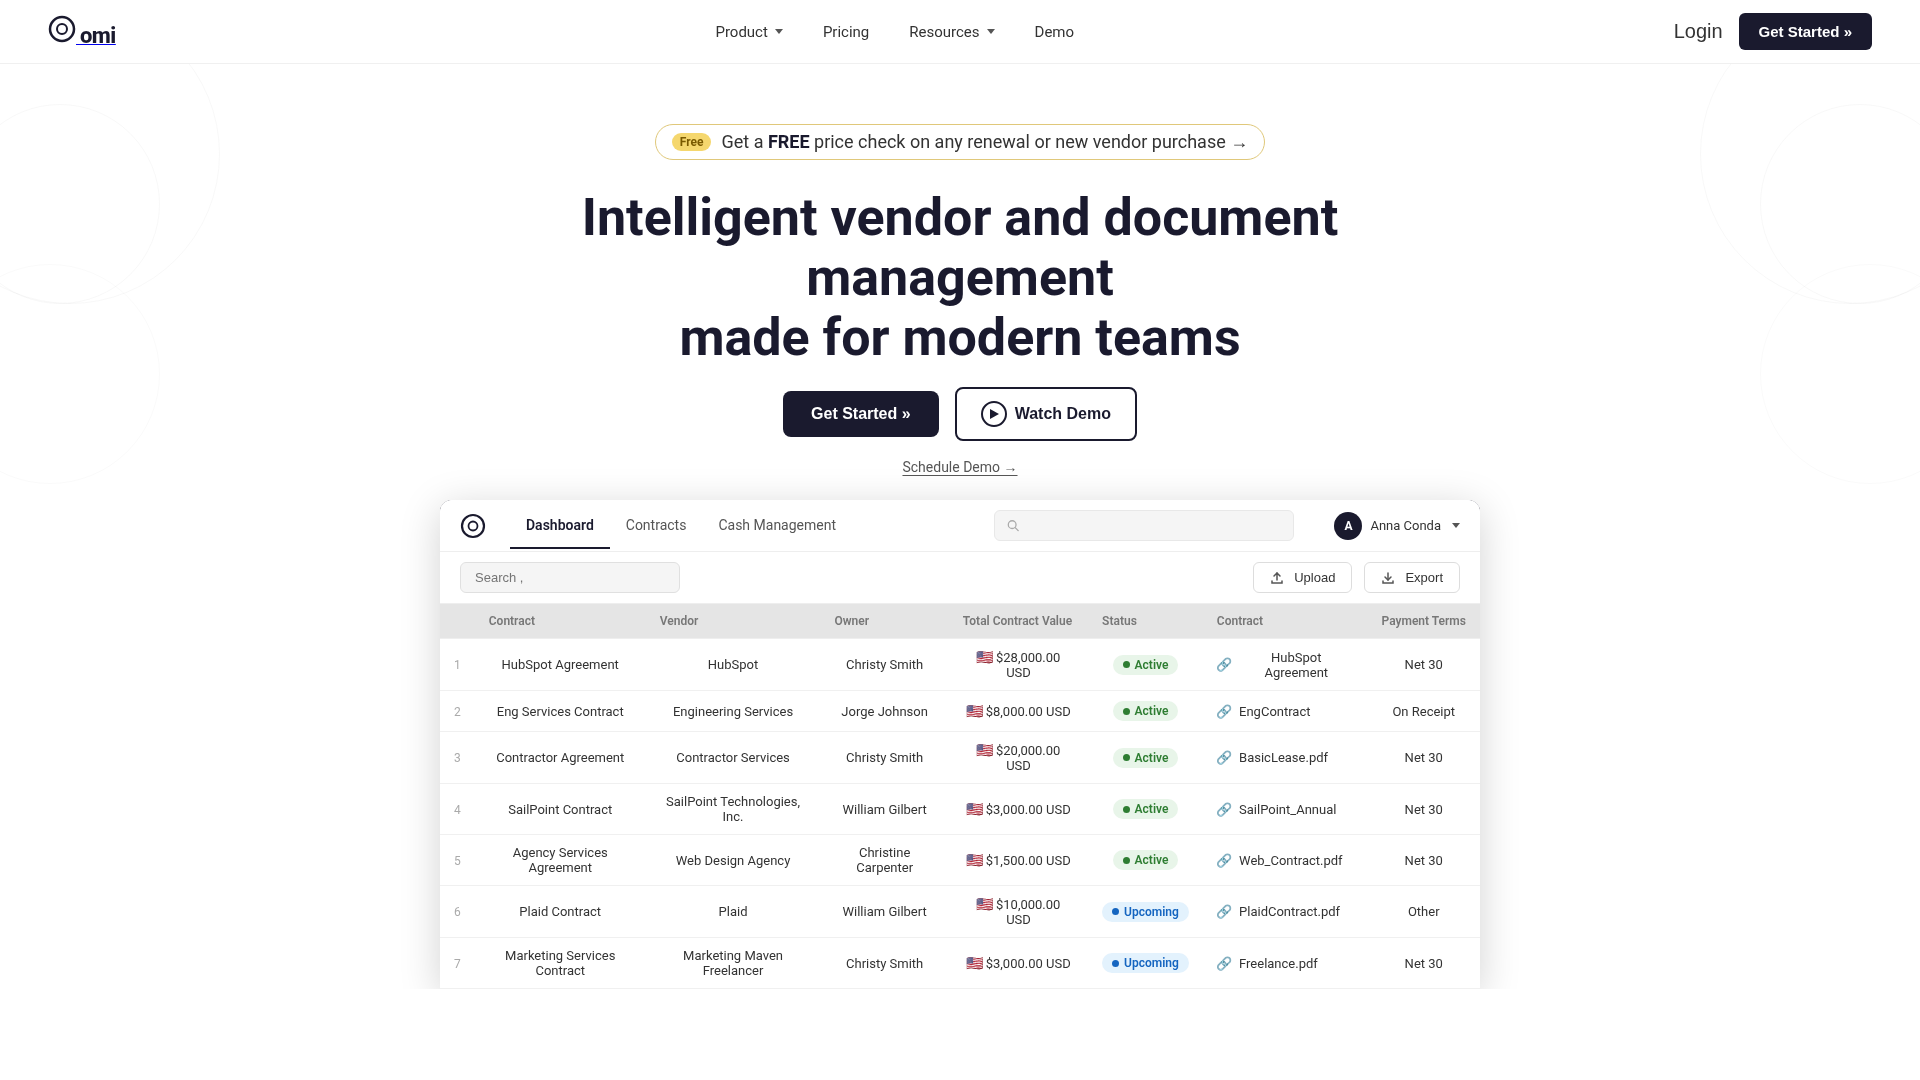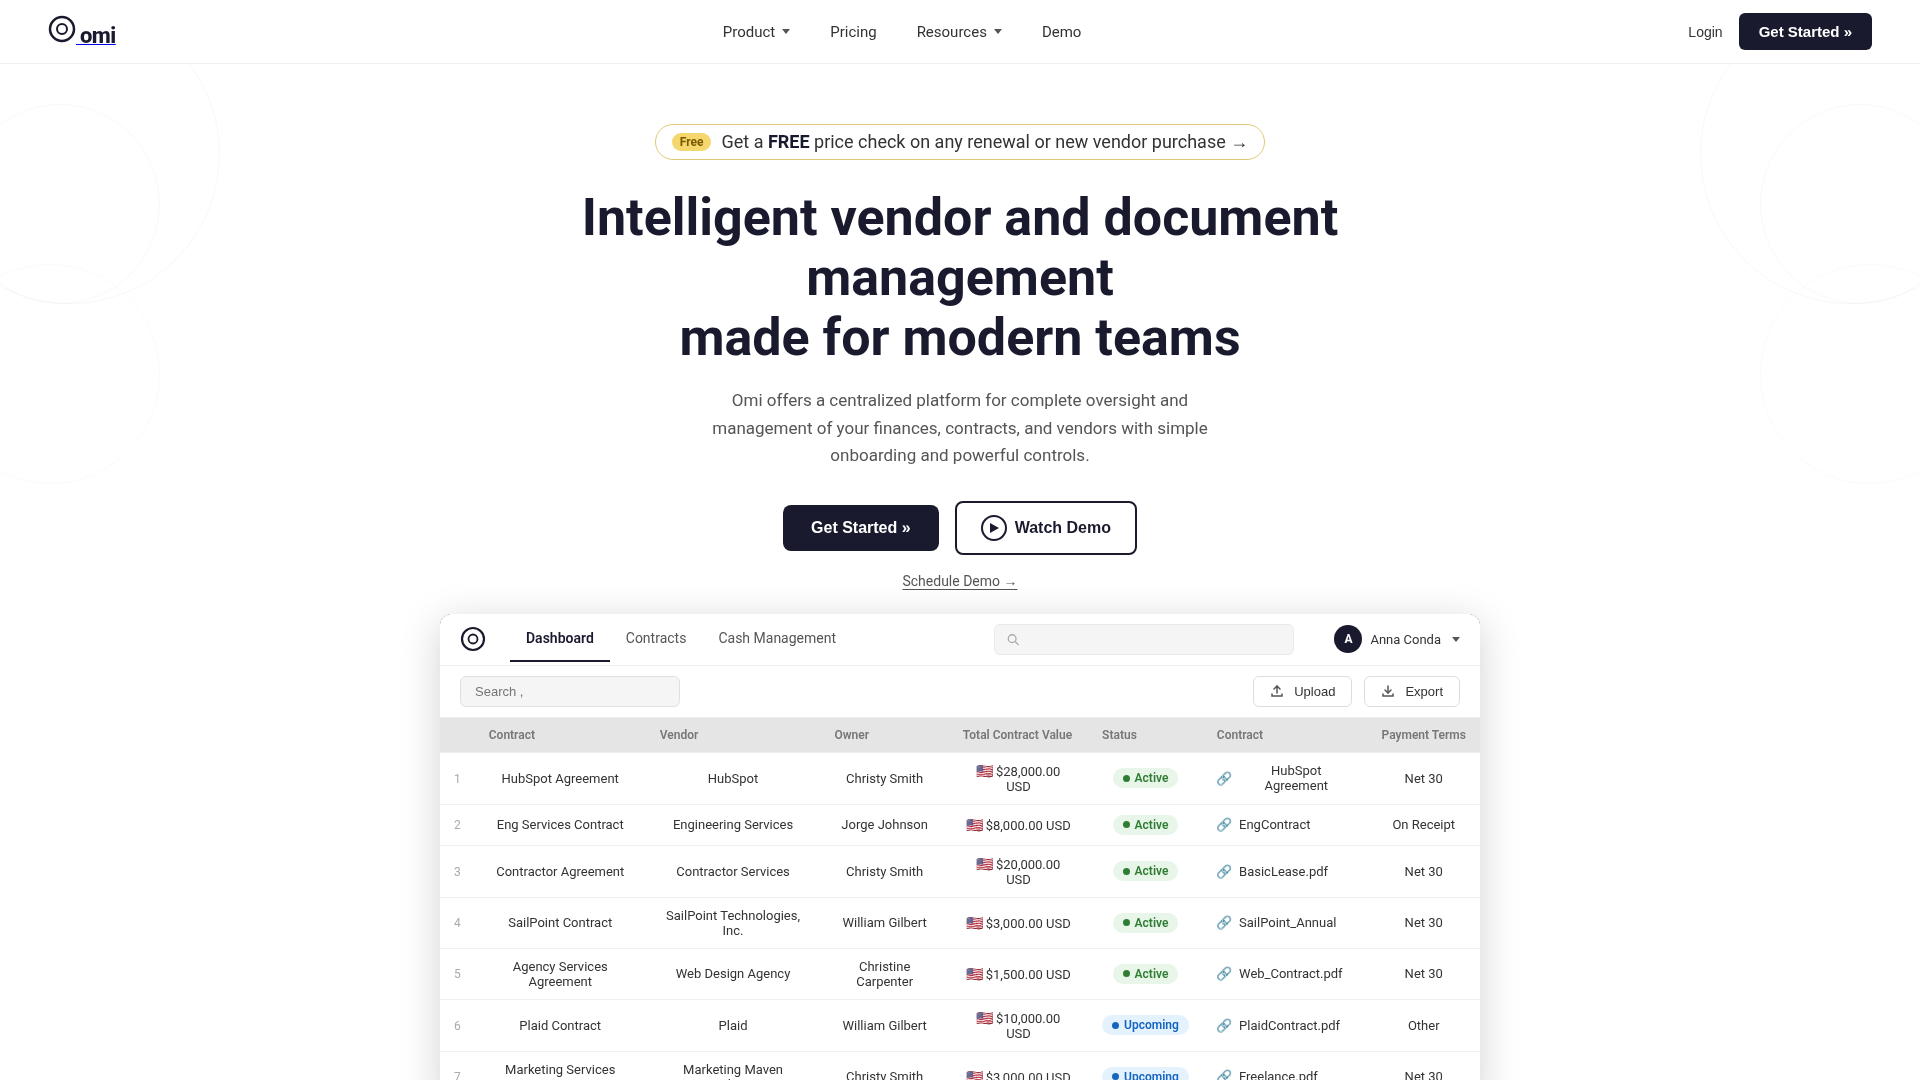--- a/index.html
+++ b/index.html
@@ -8,21 +8,21 @@
     
     nav {
       display: flex; align-items: center; justify-content: space-between;
       padding: 0 48px; height: 64px; border-bottom: 1px solid #f0f0f0;
       position: relative; z-index: 10; background: #fff;
     }
     .nav-logo-icon { width: 28px; height: 28px; }
     .nav-links { display: flex; align-items: center; gap: 40px; }
     .nav-link { color: #333; text-decoration: none; font-size: 15px; display: flex; align-items: center; gap: 4px; cursor: pointer; }
     .nav-actions { display: flex; align-items: center; gap: 16px; }
-    .btn-login { color: #333; font-size: 14px; background: none; border: none; cursor: pointer; }
+    .btn-login { color: #333; font-size: 20px; background: none; border: none; cursor: pointer; }
     .btn-get-started-nav {
       background: #1a1a2e; color: #fff; border: none; padding: 10px 20px;
       border-radius: 6px; font-size: 15px; cursor: pointer; font-weight: 600;
       display: flex; align-items: center; gap: 6px;
     }
 
     
     .hero {
       text-align: center; padding: 60px 20px 0;
       position: relative; overflow: hidden;
@@ -232,21 +232,20 @@
     </span>
   </div>
 
   
   <h1>
     <span>Intelligent vendor and document management</span><br>
     <span>made for modern teams</span>
   </h1>
 
   
-  <p class="hero-sub">Omi offers a centralized platform for complete oversight and management of your finances, contracts, and vendors with simple onboarding and powerful controls.</p>
 
   
   <div class="hero-buttons">
     <button class="btn-primary">Get Started »</button>
     <button class="btn-secondary">
       <div class="play-icon-circle">
         <div class="play-triangle"></div>
       </div>
       <span>Watch Demo</span>
     </button>

